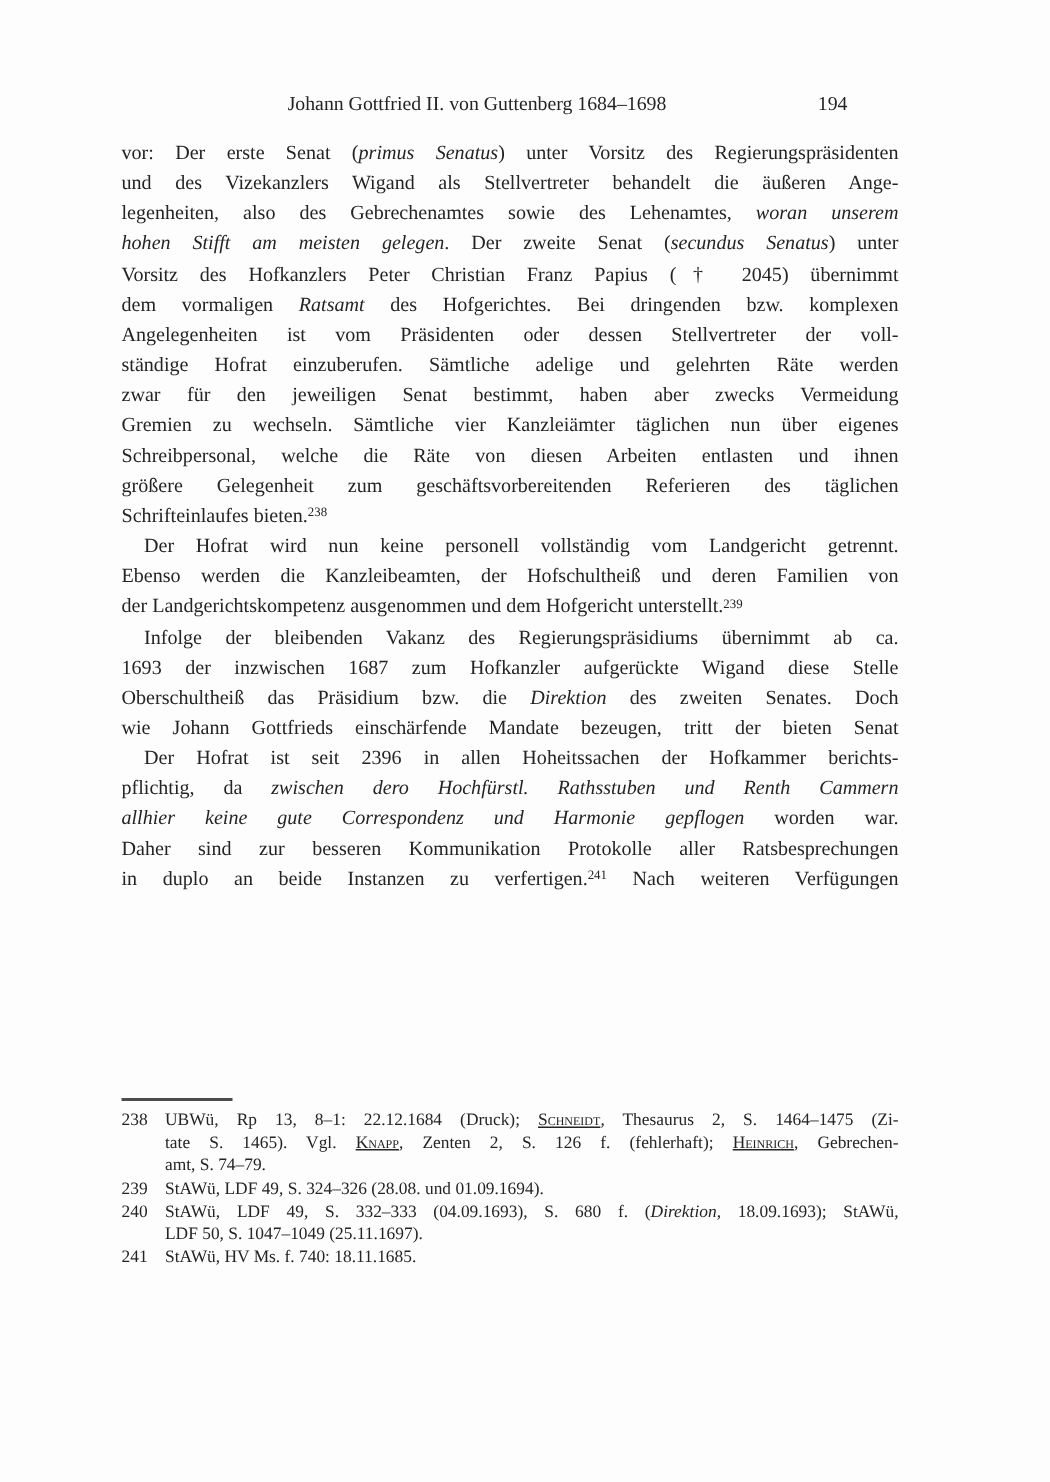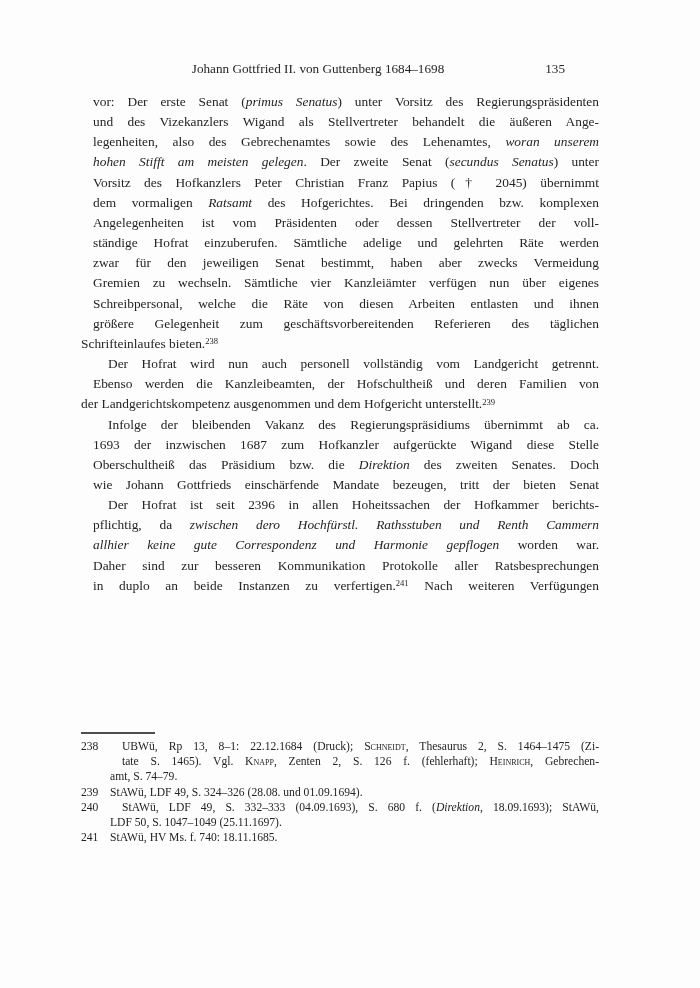--- a/index.html
+++ b/index.html
@@ -44,24 +44,24 @@
     left: 81px;
     top: 92px;
     width: 518px;
     font-size: 13.4px;
     line-height: 20.15px;
   }
   .para { margin: 0; }
   .para.indent .line:first-child { text-indent: 15px; }
 
   .line { text-align: justify; }
-  .line.just { text-align-last: justify; margin-left: 12px; }
+  .line.just { text-align-last: justify; }
 
   .seg-i { font-style: italic; }
-  .seg-sc { font-variant: small-caps; }
+  .seg-sc { font-variant: small-caps; text-decoration: underline; }
   .seg-sup {
     font-size: 0.64em;
     position: relative;
     top: -0.42em;
     line-height: 0;
   }
 
   .fn-rule {
     position: absolute;
     left: 81px;
@@ -81,41 +81,41 @@
   }
   .footnote { position: relative; padding-left: 29px; }
   .fn-num { position: absolute; left: 0; top: 0; }
 </style>
 </head>
 <body>
 
 <div class="page">
   <div class="header">
     <div class="header-title">Johann Gottfried II. von Guttenberg 1684–1698</div>
-    <div class="page-number">135</div>
+    <div class="page-number">194</div>
   </div>
 
   <div class="body-text">
       <div class="para">
         <div class="line just"><span>vor: Der erste Senat (</span><span class="seg-i">primus Senatus</span><span>) unter Vorsitz des Regierungspräsidenten</span></div>
         <div class="line just"><span>und des Vizekanzlers Wigand als Stellvertreter behandelt die äußeren Ange-</span></div>
         <div class="line just"><span>legenheiten, also des Gebrechenamtes sowie des Lehenamtes, </span><span class="seg-i">woran unserem</span></div>
         <div class="line just"><span class="seg-i">hohen Stifft am meisten gelegen</span><span>. Der zweite Senat (</span><span class="seg-i">secundus Senatus</span><span>) unter</span></div>
         <div class="line just"><span>Vorsitz des Hofkanzlers Peter Christian Franz Papius († 2045) übernimmt</span></div>
         <div class="line just"><span>dem vormaligen </span><span class="seg-i">Ratsamt</span><span> des Hofgerichtes. Bei dringenden bzw. komplexen</span></div>
         <div class="line just"><span>Angelegenheiten ist vom Präsidenten oder dessen Stellvertreter der voll-</span></div>
         <div class="line just"><span>ständige Hofrat einzuberufen. Sämtliche adelige und gelehrten Räte werden</span></div>
         <div class="line just"><span>zwar für den jeweiligen Senat bestimmt, haben aber zwecks Vermeidung</span></div>
-        <div class="line just"><span>Gremien zu wechseln. Sämtliche vier Kanzleiämter verfügen nun über eigenes</span></div>
+        <div class="line just"><span>Gremien zu wechseln. Sämtliche vier Kanzleiämter täglichen nun über eigenes</span></div>
         <div class="line just"><span>Schreibpersonal, welche die Räte von diesen Arbeiten entlasten und ihnen</span></div>
         <div class="line just"><span>größere Gelegenheit zum geschäftsvorbereitenden Referieren des täglichen</span></div>
         <div class="line"><span>Schrifteinlaufes bieten.</span><span class="seg-sup">238</span></div>
       </div>
       <div class="para indent">
-        <div class="line just"><span>Der Hofrat wird nun auch personell vollständig vom Landgericht getrennt.</span></div>
+        <div class="line just"><span>Der Hofrat wird nun keine personell vollständig vom Landgericht getrennt.</span></div>
         <div class="line just"><span>Ebenso werden die Kanzleibeamten, der Hofschultheiß und deren Familien von</span></div>
         <div class="line"><span>der Landgerichtskompetenz ausgenommen und dem Hofgericht unterstellt.</span><span class="seg-sup">239</span></div>
       </div>
       <div class="para indent">
         <div class="line just"><span>Infolge der bleibenden Vakanz des Regierungspräsidiums übernimmt ab ca.</span></div>
         <div class="line just"><span>1693 der inzwischen 1687 zum Hofkanzler aufgerückte Wigand diese Stelle</span></div>
         <div class="line just"><span>Oberschultheiß das Präsidium bzw. die </span><span class="seg-i">Direktion</span><span> des zweiten Senates. Doch</span></div>
         <div class="line just"><span>wie Johann Gottfrieds einschärfende Mandate bezeugen, tritt der bieten Senat</span></div>
       </div>
       <div class="para indent">

